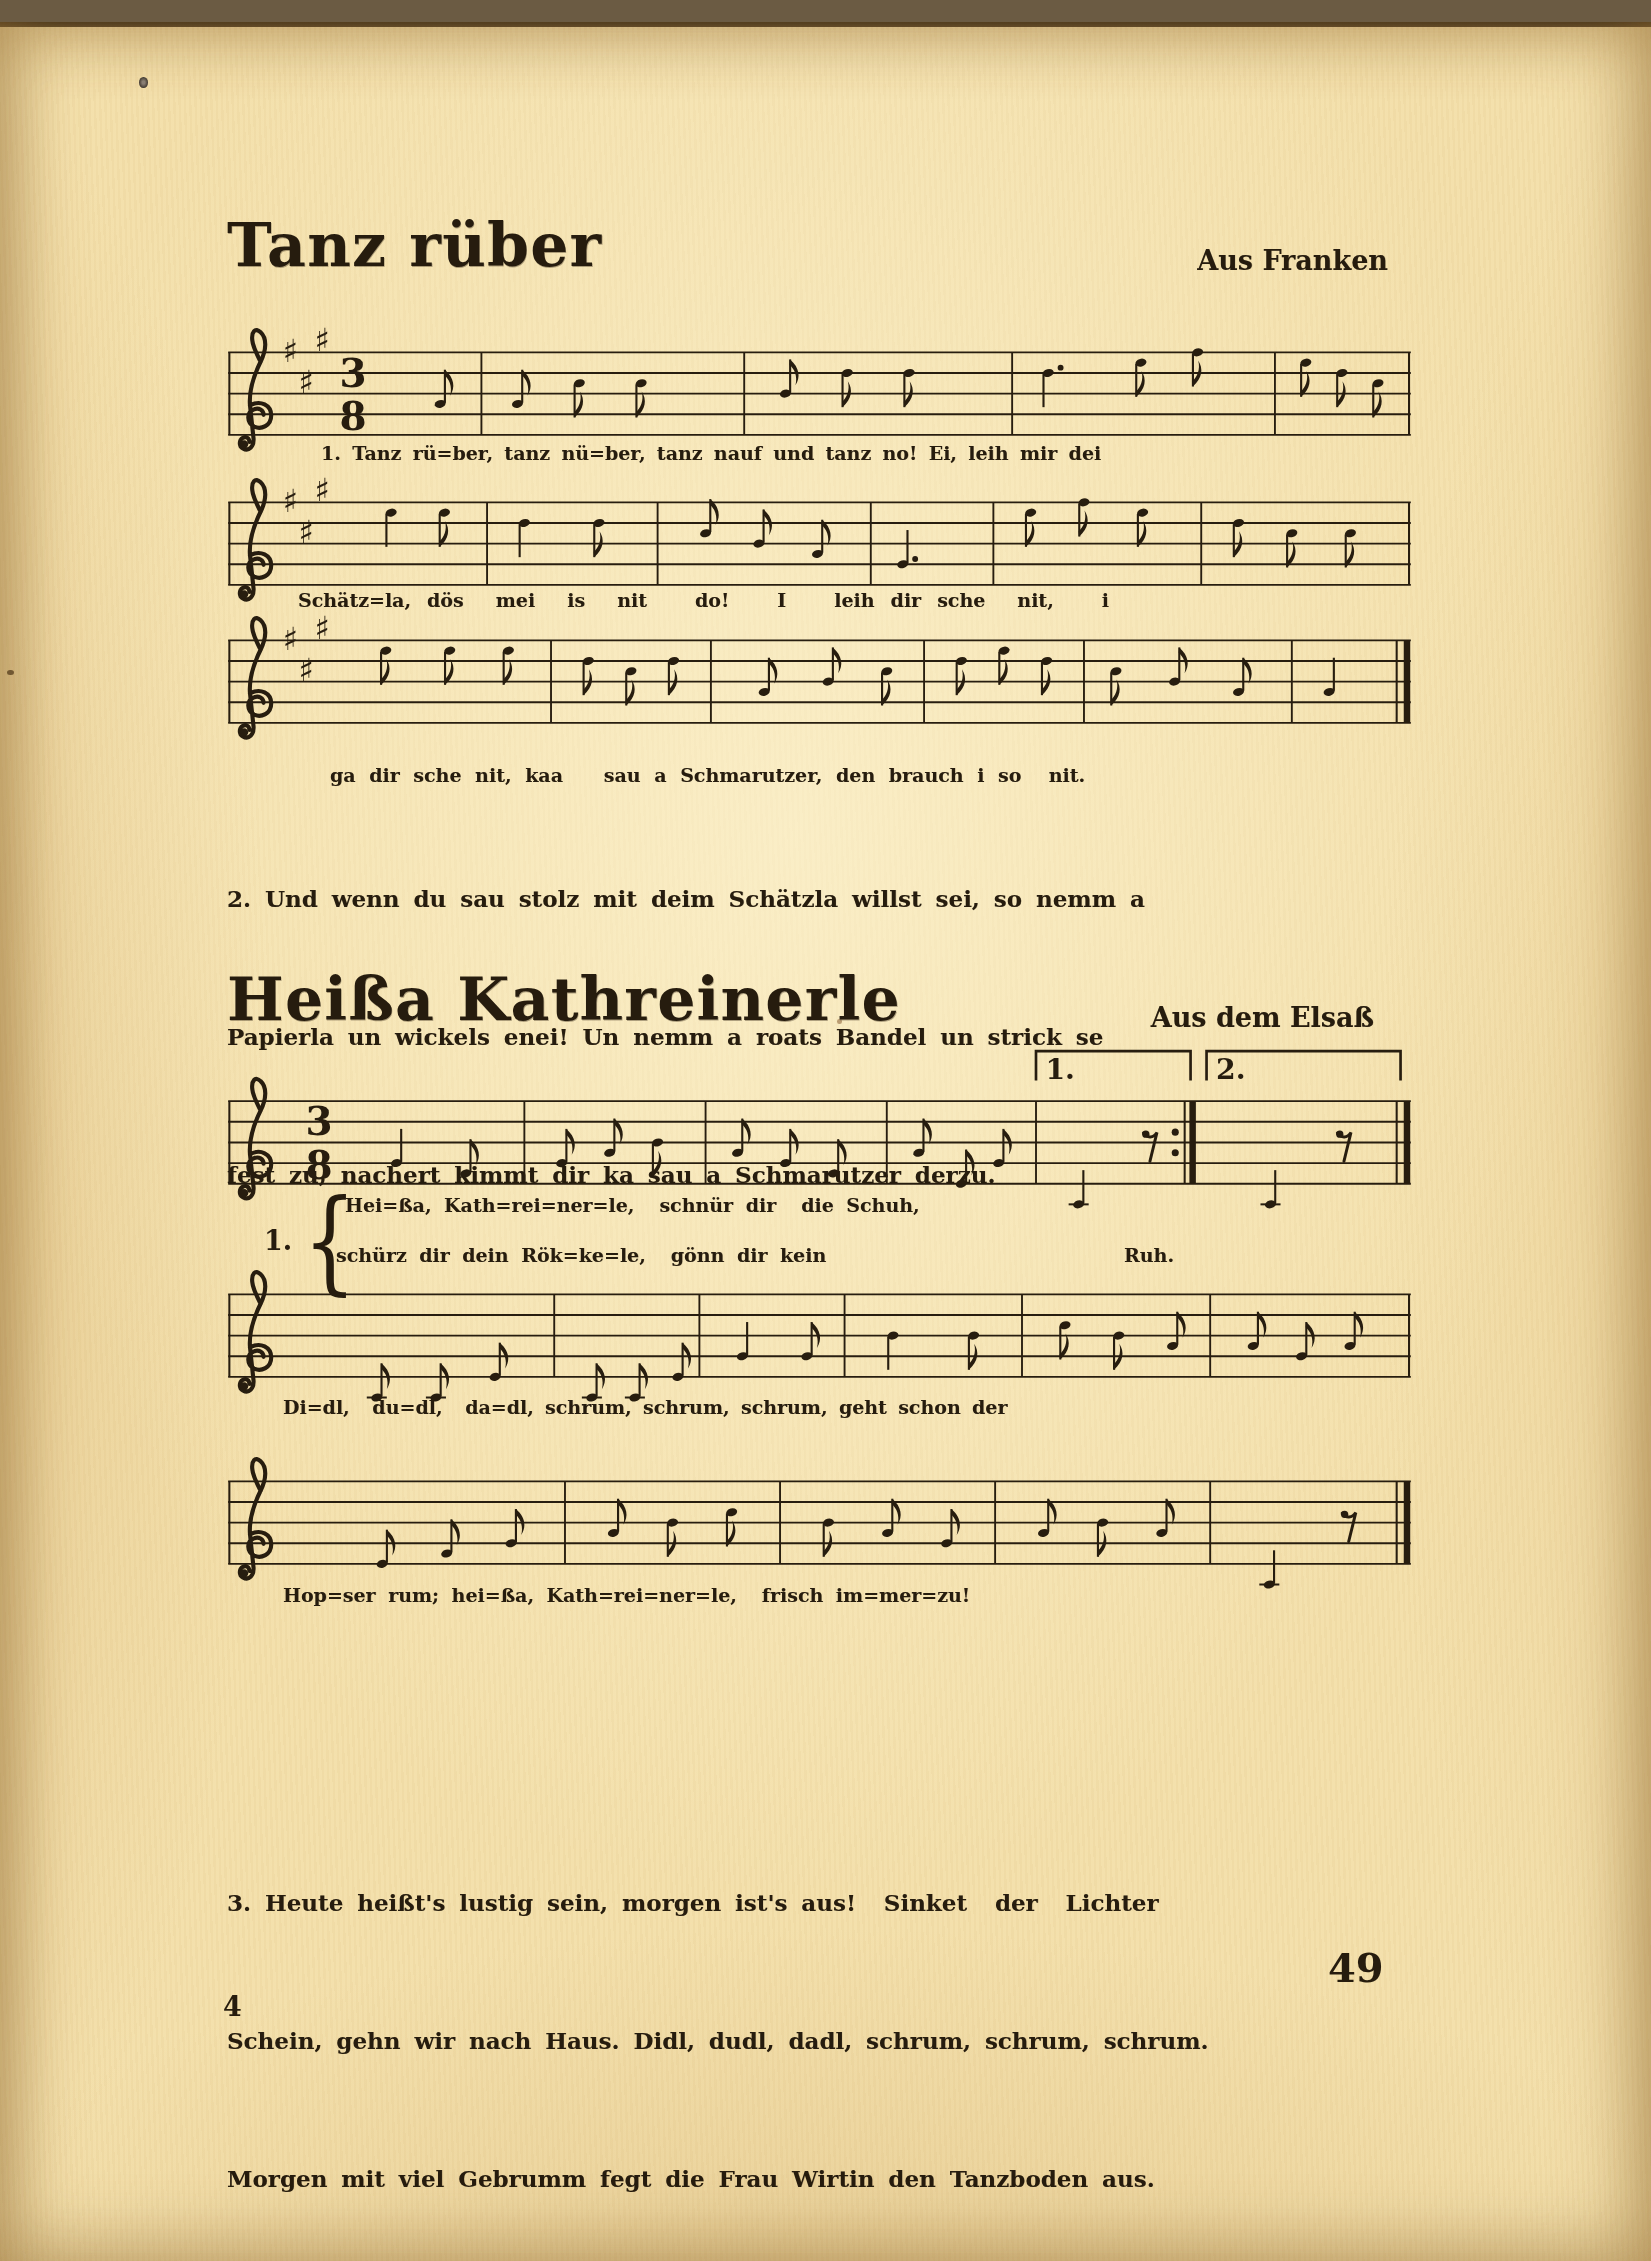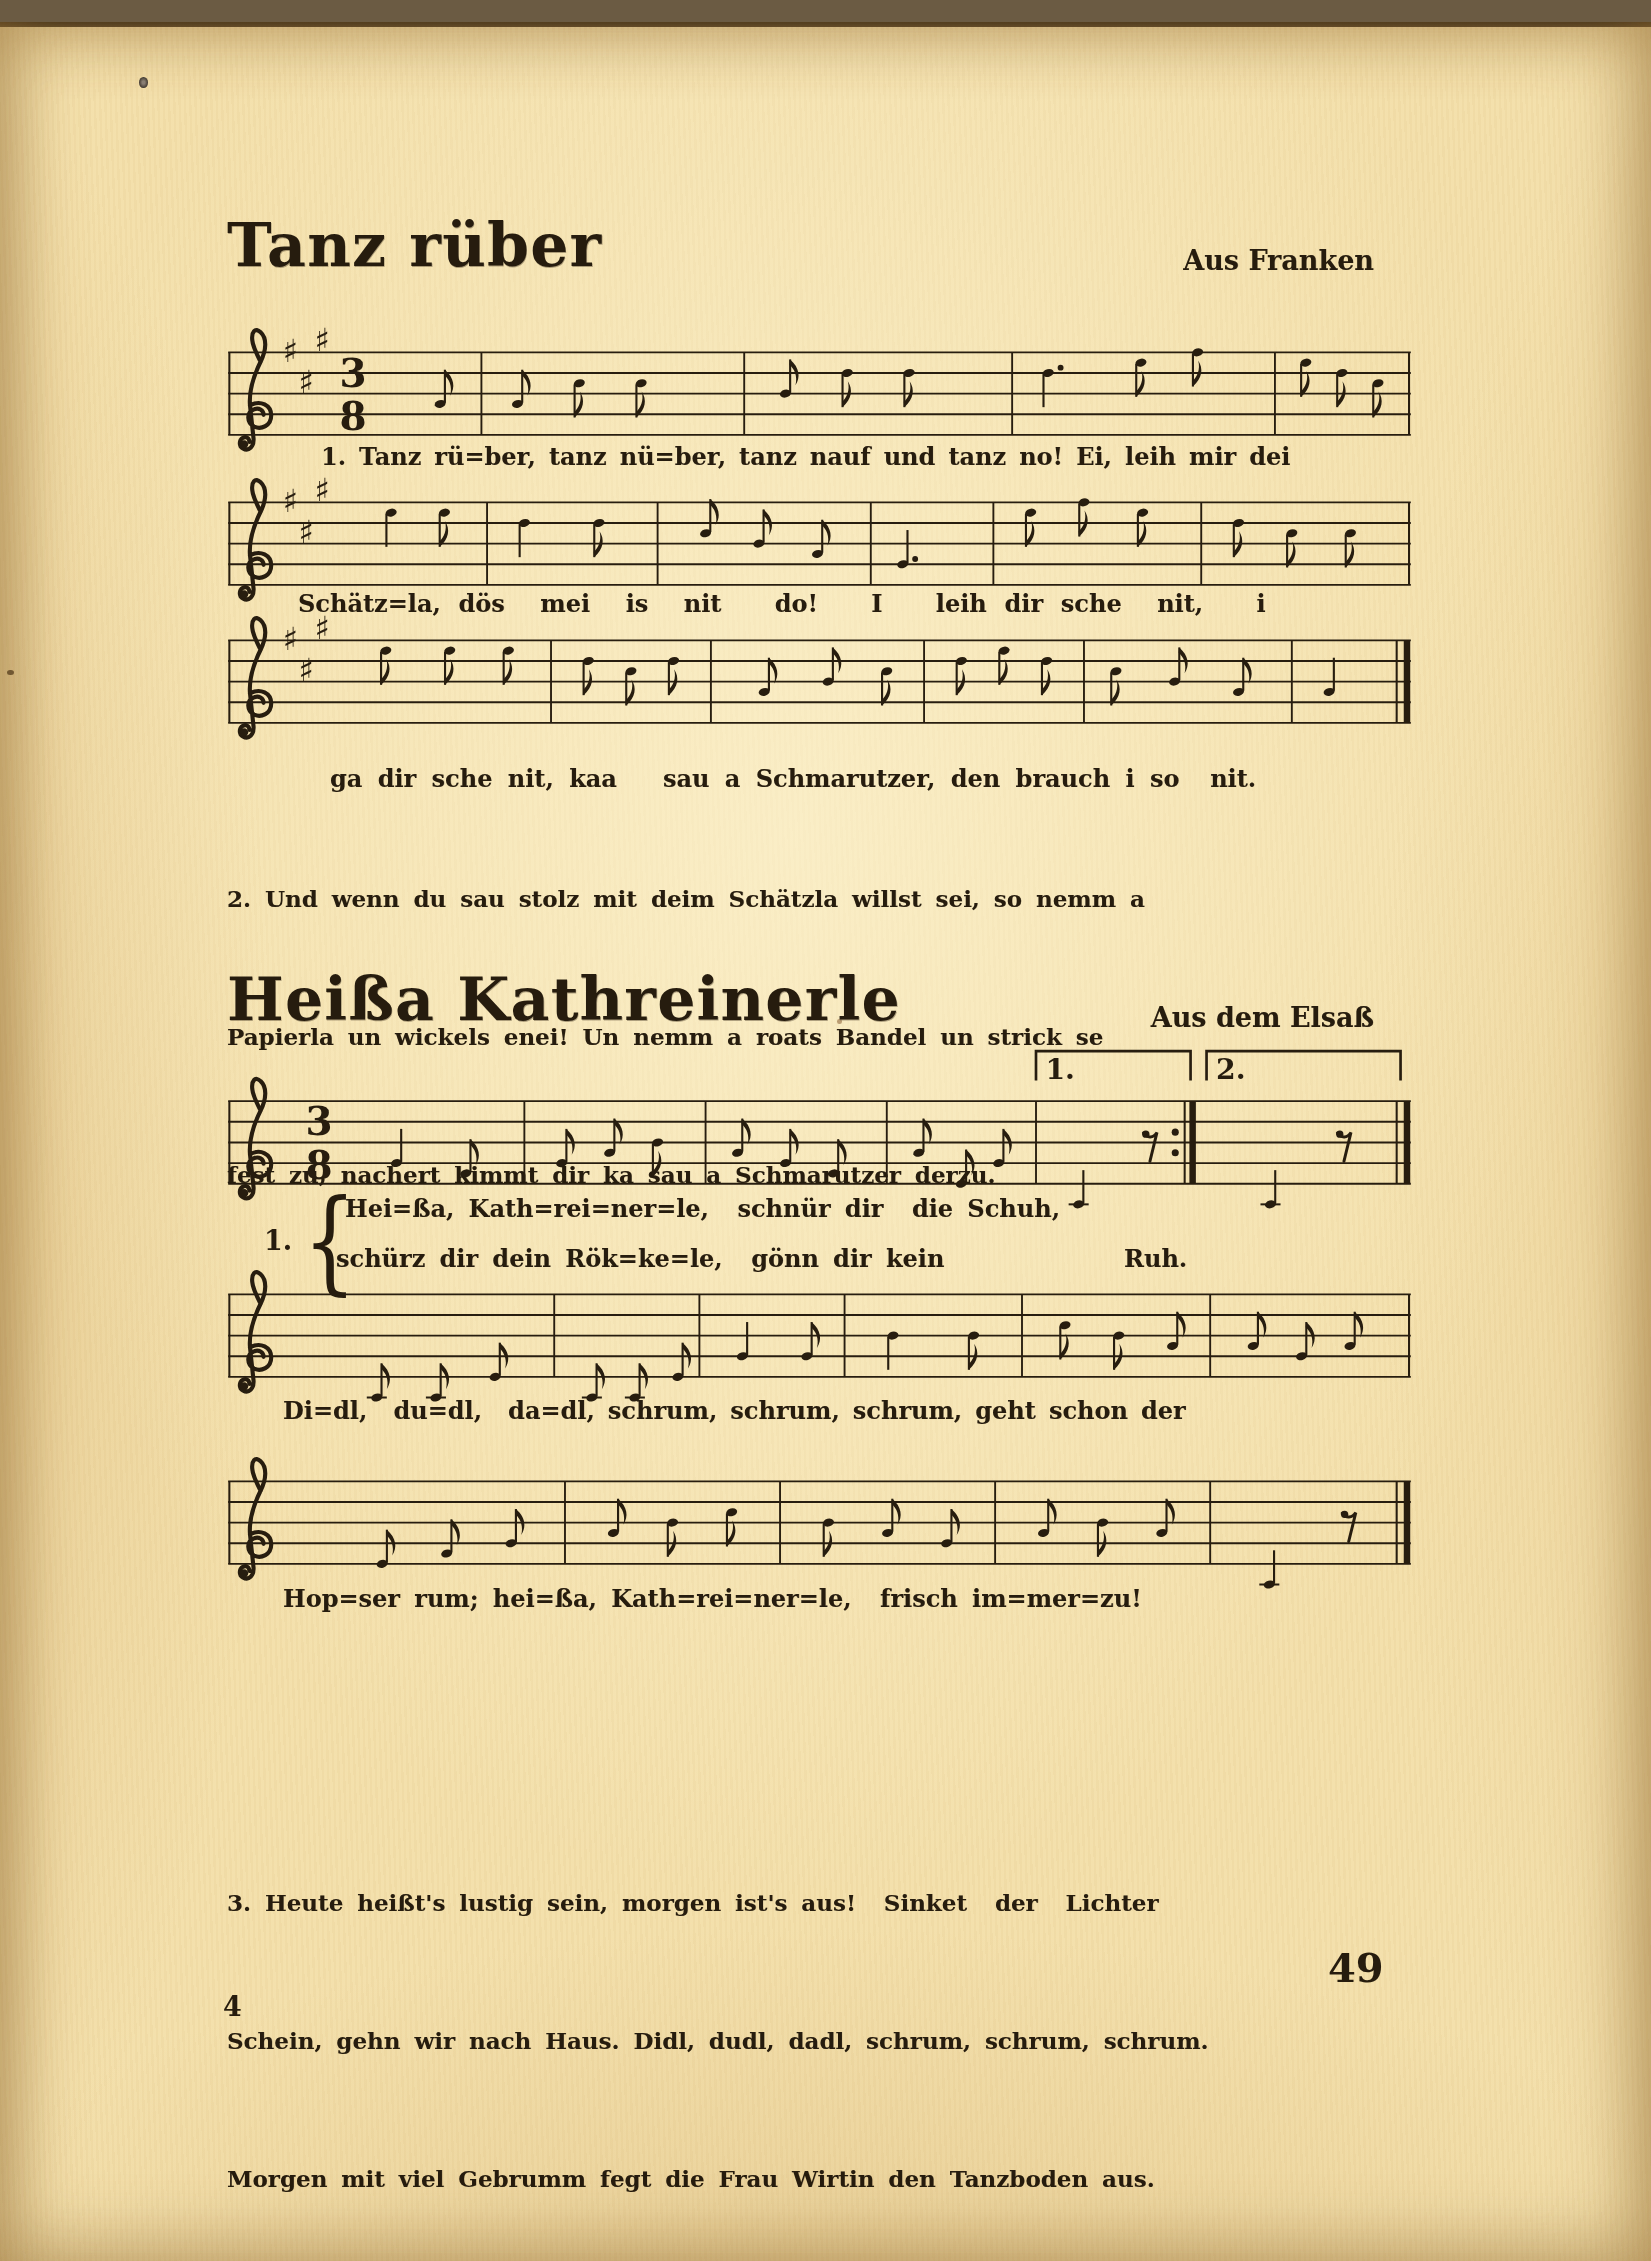--- a/index.html
+++ b/index.html
@@ -37,21 +37,21 @@
   .title{
     font-size:60px;font-weight:bold;letter-spacing:1.2px;
     text-shadow:0.6px 0.6px 0 rgba(38,24,10,.35);
     white-space:pre;
   }
   .origin{
     font-size:27px;font-weight:bold;white-space:pre;
     text-shadow:0.3px 0.3px 0 rgba(38,24,10,.3);
   }
   .lyric{
-    font-size:24px;font-weight:bold;white-space:pre;
+    font-size:19px;font-weight:bold;white-space:pre;
     text-shadow:0.3px 0.3px 0 rgba(38,24,10,.3);
   }
   .verse{font-size:23px;font-weight:bold;line-height:46px;white-space:pre;
     text-shadow:0.3px 0.3px 0 rgba(38,24,10,.3);word-spacing:5.9px;}
   .verse-line{white-space:pre;}
   .verse-num{font-size:27px;font-weight:bold;}
   .brace{font-size:112px;font-weight:normal;line-height:112px;transform:scaleX(.75);}
   .pagenum{font-size:40px;font-weight:bold;}
   .footnum{font-size:27px;font-weight:bold;}
   svg.staff{position:absolute;overflow:visible;}
@@ -60,21 +60,21 @@
 <body>
 
 <div class="page">
   <div class="edge-top"></div>
   <div class="edge-bottom"></div>
   <div class="speck s1"></div>
   <div class="speck s2"></div>
   <div class="speck s3"></div>
 
   <div class="abs title" style="left:227px;top:188px">Tanz rüber</div>
-  <div class="abs origin" style="right:277px;top:223px">Aus Franken</div>
+  <div class="abs origin" style="right:263px;top:223px">Aus Franken</div>
 
   <svg class="staff" style="left:227px;top:289px" width="1185" height="177" viewBox="0 0 2010 300">
       <line x1="2" y1="70" x2="2008" y2="70" stroke="#271d0f" stroke-width="3.2"></line>
       <line x1="2" y1="105" x2="2008" y2="105" stroke="#271d0f" stroke-width="3.2"></line>
       <line x1="2" y1="140" x2="2008" y2="140" stroke="#271d0f" stroke-width="3.2"></line>
       <line x1="2" y1="175" x2="2008" y2="175" stroke="#271d0f" stroke-width="3.2"></line>
       <line x1="2" y1="210" x2="2008" y2="210" stroke="#271d0f" stroke-width="3.2"></line>
       <line x1="4" y1="70" x2="4" y2="210" stroke="#271d0f" stroke-width="3.5"></line>
       <path d="M 57 36 C 68 46 67 66 57 86 C 45 110 37 134 39 160 L 45 216 C 46 230 37 239 27 233 C 20 229 20 219 27 215 C 33 212 38 216 38 222 M 57 36 C 48 27 41 35 43 50 C 44 61 50 72 57 86 M 39 160 C 57 150 75 160 75 177 C 75 194 58 202 46 196 C 33 189 33 172 45 167 C 54 163 62 168 62 176" transform="translate(0,0)" stroke="#271d0f" stroke-width="7" fill="none" stroke-linecap="round" stroke-linejoin="round"></path>
       <circle cx="29" cy="226" r="7" fill="#271d0f"></circle>

